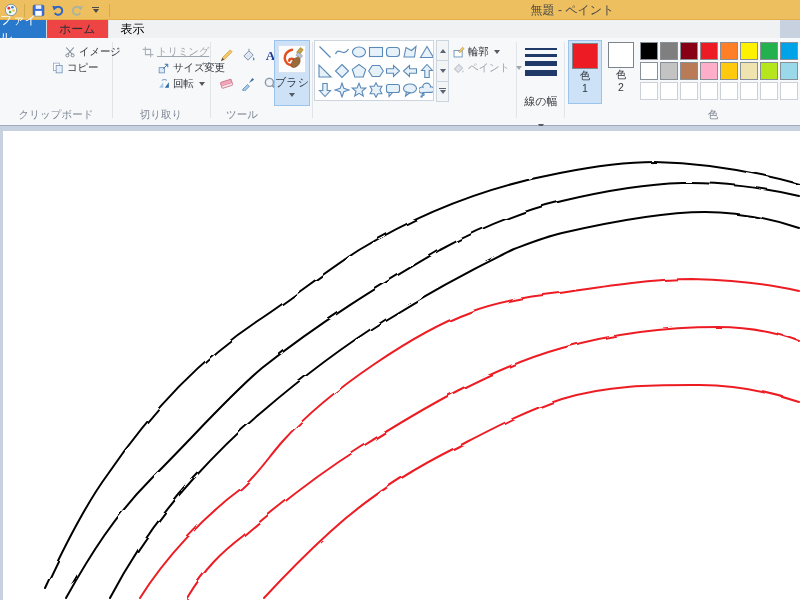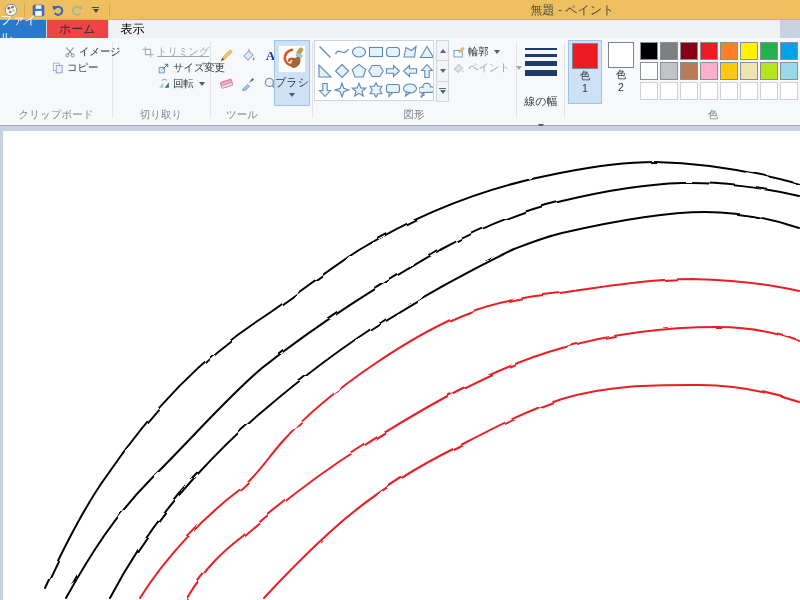--- a/index.html
+++ b/index.html
@@ -364,21 +364,20 @@
       <span class="caret inline"></span>
     </div>
     <div class="smallrow disabled" style="left:452px; top:23px;">
       <svg width="13" height="13" viewBox="0 0 16 16">
         <path d="M3,8.5 L8.5,3 L13,7.5 L7.5,13 Z" fill="#dfe3e8" stroke="#a0a6ae"></path>
         <path d="M13.5,9.5 q1.6,2.6 0,3.6 q-1.6,-1 0,-3.6" fill="#b8bec6"></path>
       </svg>
       <span>ペイント</span>
       <span class="caret inline" style="border-top-color:#a0a6ae"></span>
     </div>
-    <div class="grouplabel" style="left:312px; width:204px;">図形</div>
 
     <div class="bigbtn" style="left:520px; width:42px;gap:12px;">
       <span class="lw-icon">
         <span class="b1"></span>
           <span class="b2"></span>
           <span class="b3"></span>
           <span class="b4"></span>
       </span>
       <span class="lbl" style="margin-top:6px;">線の幅</span>
       <span class="caret"></span>

